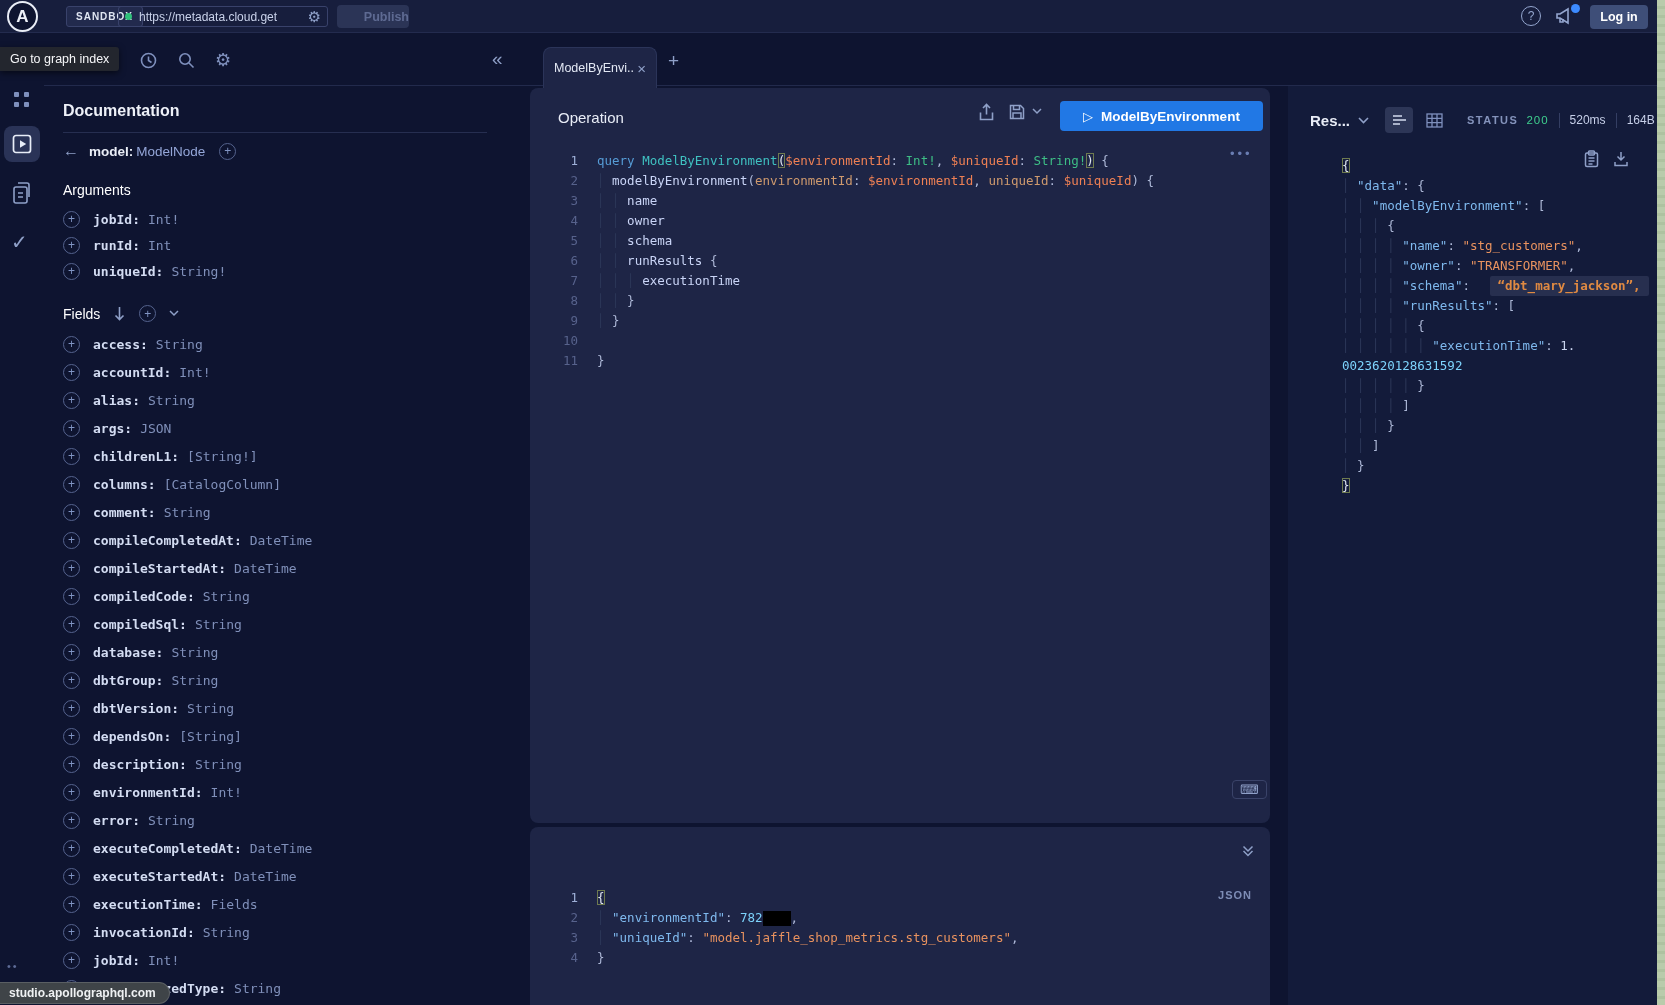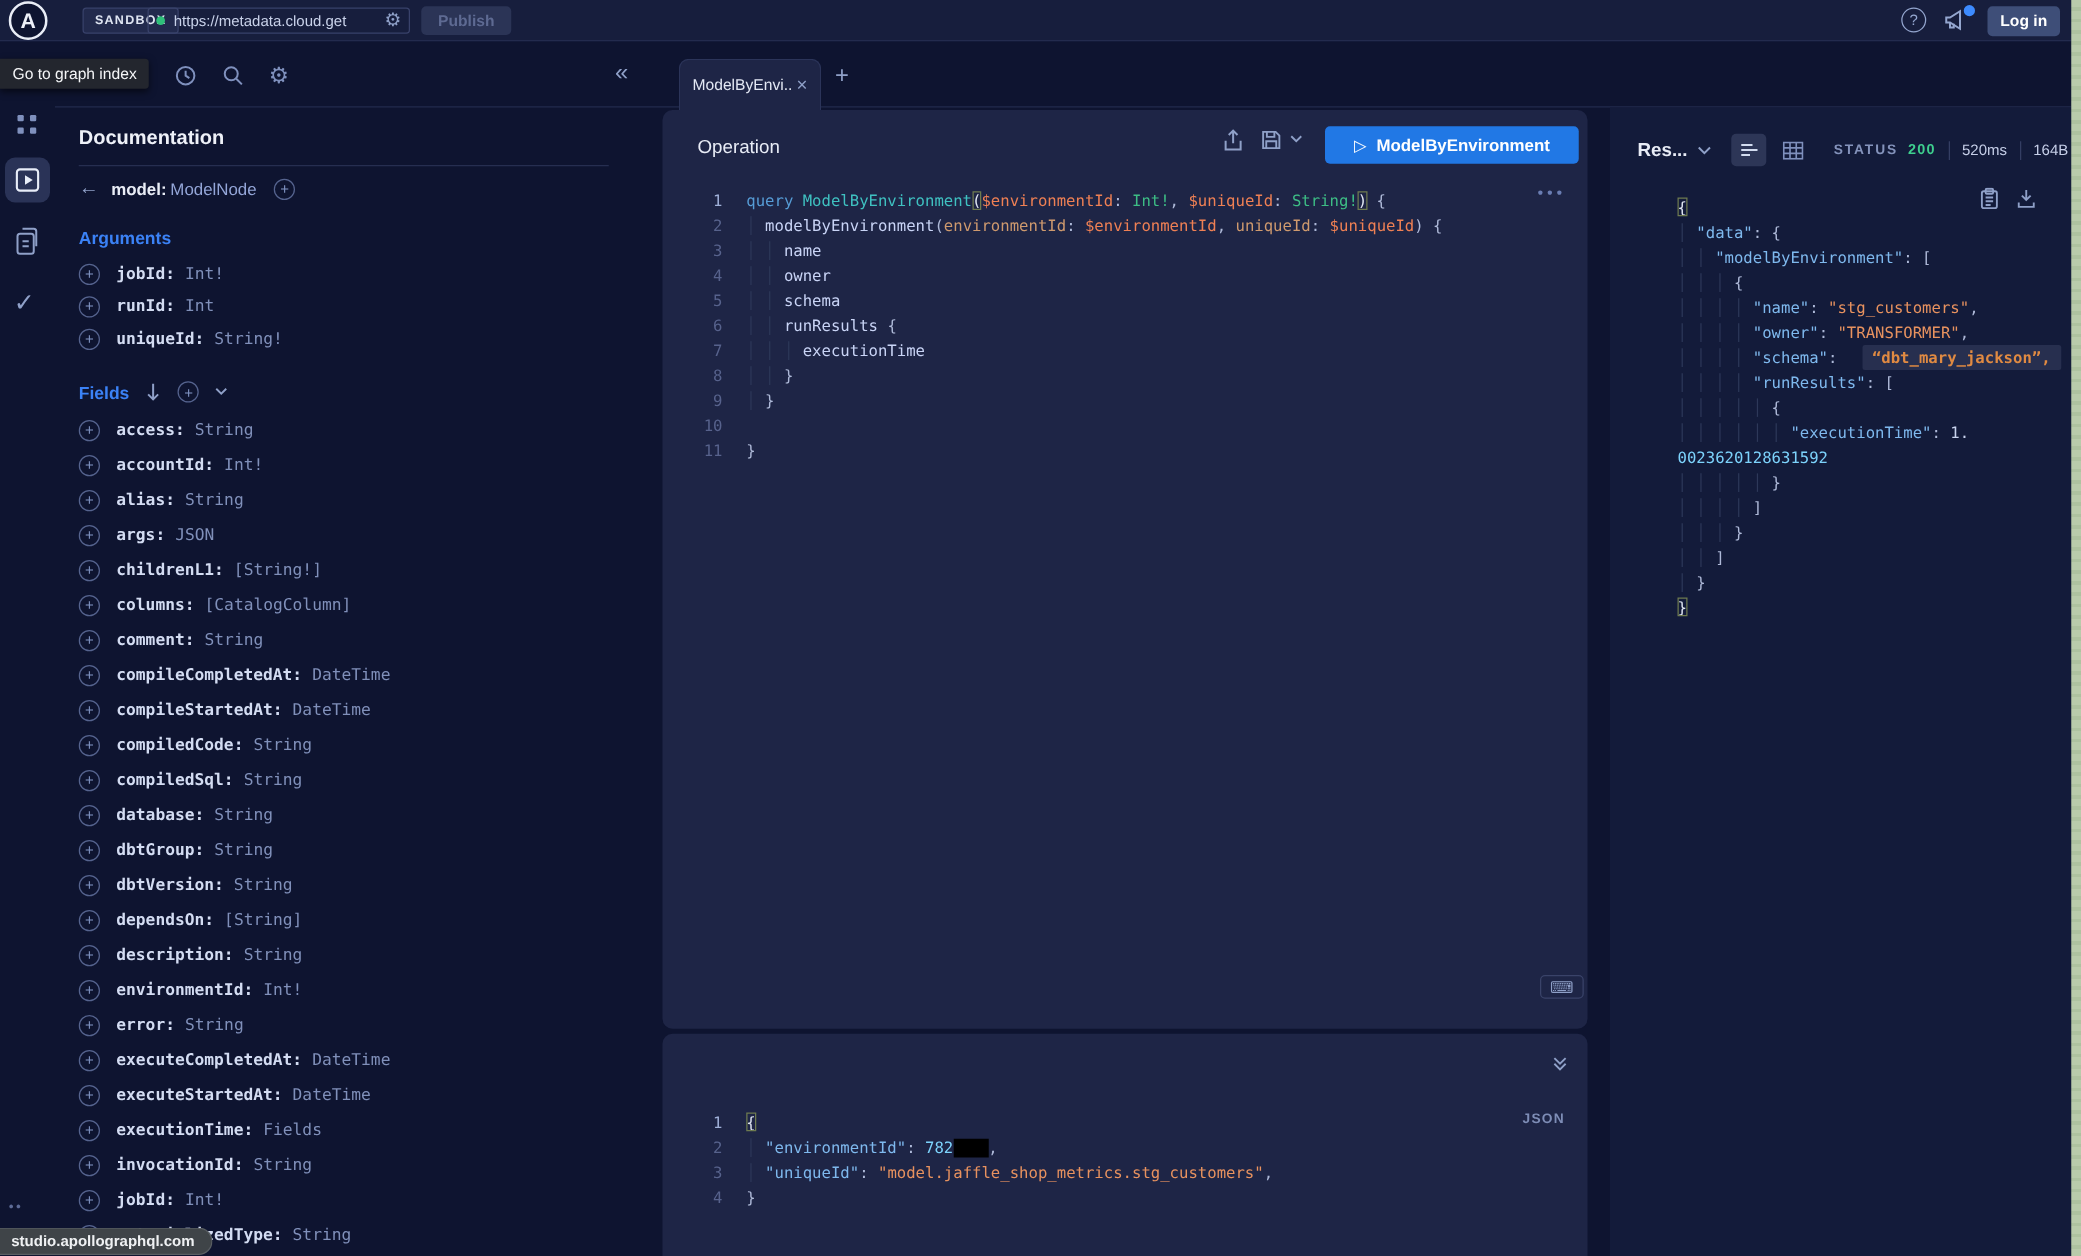--- a/index.html
+++ b/index.html
@@ -16,21 +16,21 @@
   .logo{position:absolute;left:7px;top:1px;width:31px;height:31px;border:2px solid #e9edf6;border-radius:50%;
         display:flex;align-items:center;justify-content:center;font-weight:bold;font-size:17px;background:#0e1430;z-index:6}
   .sandbox{position:absolute;left:66px;top:6px;height:21px;display:flex;align-items:center;padding:0 9px;
         background:#222a4d;border:1px solid #39426b;border-radius:3px;font-size:10px;font-weight:bold;letter-spacing:1px;color:#dfe5f2}
   .urlbox{position:absolute;left:118px;top:6px;width:210px;height:21px;border:1px solid #39426b;border-radius:3px;
         display:flex;align-items:center;padding:0 6px;gap:7px}
   .gdot{width:7px;height:7px;border-radius:50%;background:#2fc07a;flex:none}
   .urltext{flex:1;font-size:12px;color:#c9d2ea;white-space:nowrap;overflow:hidden}
   .url-gear{font-size:15px;color:#8fa0c8;line-height:1;flex:none}
   .publish{position:absolute;left:337px;top:5px;width:72px;height:23px;background:#2b3456;border-radius:4px;
-        display:flex;align-items:center;justify-content:center;font-size:12.5px;font-weight:bold;color:#5e6a92}
+        display:flex;align-items:center;justify-content:flex-end;font-size:12.5px;font-weight:bold;color:#5e6a92}
   .help{position:absolute;left:1521px;top:6px;width:20px;height:20px;border:1.5px solid #94a6cf;border-radius:50%;
         color:#94a6cf;font-size:12px;display:flex;align-items:center;justify-content:center}
   .mega{position:absolute;left:1554px;top:5px;width:26px;height:24px;color:#94a6cf}
   .mega .bdot{position:absolute;right:0;top:-1px;width:9px;height:9px;border-radius:50%;background:#3d8bff}
   .login{position:absolute;left:1590px;top:5px;width:58px;height:24px;background:#3e4e78;border-radius:4px;
         display:flex;align-items:center;justify-content:center;font-size:12.5px;font-weight:bold;color:#fff}
 
   
   .rail{position:absolute;left:0;top:33px;width:44px;bottom:0}
   .rail-grid{position:absolute;left:13px;top:58px;color:#7f90bd}
@@ -51,21 +51,21 @@
   
   .docs{position:absolute;left:44px;top:86px;width:466px;bottom:0;overflow:hidden;padding-left:19px}
   .doc-title{font-size:16px;font-weight:bold;color:#eef1f8;margin-top:16px}
   .doc-div{width:424px;height:1px;background:#262e50;margin-top:12px}
   .model-row{height:32px;display:flex;align-items:center;margin-top:2px}
   .backarrow{color:#8fa0c8;font-size:16px;width:26px}
   .model-label{font-weight:bold;font-size:13.5px;color:#e9edf6;margin-right:3px}
   .model-type{font-size:13.5px;color:#94a6d8;margin-right:14px}
   .pluscircle{width:17px;height:17px;border:1.5px solid #55638e;border-radius:50%;color:#8195c4;
         display:inline-flex;align-items:center;justify-content:center;font-size:12px;line-height:1;flex:none}
-  .sec-title{font-size:14px;font-weight:bold;color:#3b82f6;margin-top:15px}
+  .sec-title{font-size:14px;font-weight:normal;color:#ffffff;margin-top:15px}
   .args{margin-top:8px}
   .arg-row{height:26px;display:flex;align-items:center}
   .fields-head{display:flex;align-items:center;gap:13px;margin-top:21px}
   .fields-head .fh-icon{color:#8fa0c8}
   .fields{margin-top:8px}
   .field-row{height:28px;display:flex;align-items:center}
   .row-plus{margin-right:13px}
   .fname{font-family:"DejaVu Sans Mono",monospace;font-size:13px;font-weight:bold;color:#d3dcf2;white-space:pre}
   .ftype{font-family:"DejaVu Sans Mono",monospace;font-size:13px;color:#8090ba;margin-left:8px;white-space:pre}
 
@@ -124,21 +124,21 @@
 
   
   .resp{position:absolute;left:1288px;top:86px;width:369px;height:919px;background:#131b3a}
   .resp-head{position:absolute;left:0;top:20px;width:100%;height:28px;display:flex;align-items:center}
   .resp-title{font-size:15px;font-weight:bold;color:#e8ecf6;margin-left:22px}
   .resp-chev{color:#8fa0c8;margin-left:8px}
   .view-btn{width:28px;height:26px;background:#2d3657;border-radius:4px;display:flex;align-items:center;justify-content:center;
         color:#d3dcf0;margin-left:16px}
   .table-btn{width:26px;height:26px;display:flex;align-items:center;justify-content:center;color:#7f90bd;margin-left:8px}
   .stat-label{font-size:11px;font-weight:bold;letter-spacing:1.5px;color:#8493bb;margin-left:20px}
-  .stat-code{font-size:11.5px;font-weight:bold;letter-spacing:1px;margin-left:8px}
+  .stat-code{font-size:11.5px;font-weight:normal;letter-spacing:1px;margin-left:8px}
   .vdiv{width:1px;height:15px;background:#343e63;margin-left:10px}
   .stat-meta{font-size:12px;color:#c6cfe8;margin-left:10px}
   .resp-actions{position:absolute;left:296px;top:64px;display:flex;gap:14px;color:#8fa0c8}
   .resp .code{left:35px;top:70px}
 
   svg{display:block}
 </style>
 </head>
 <body>
 

